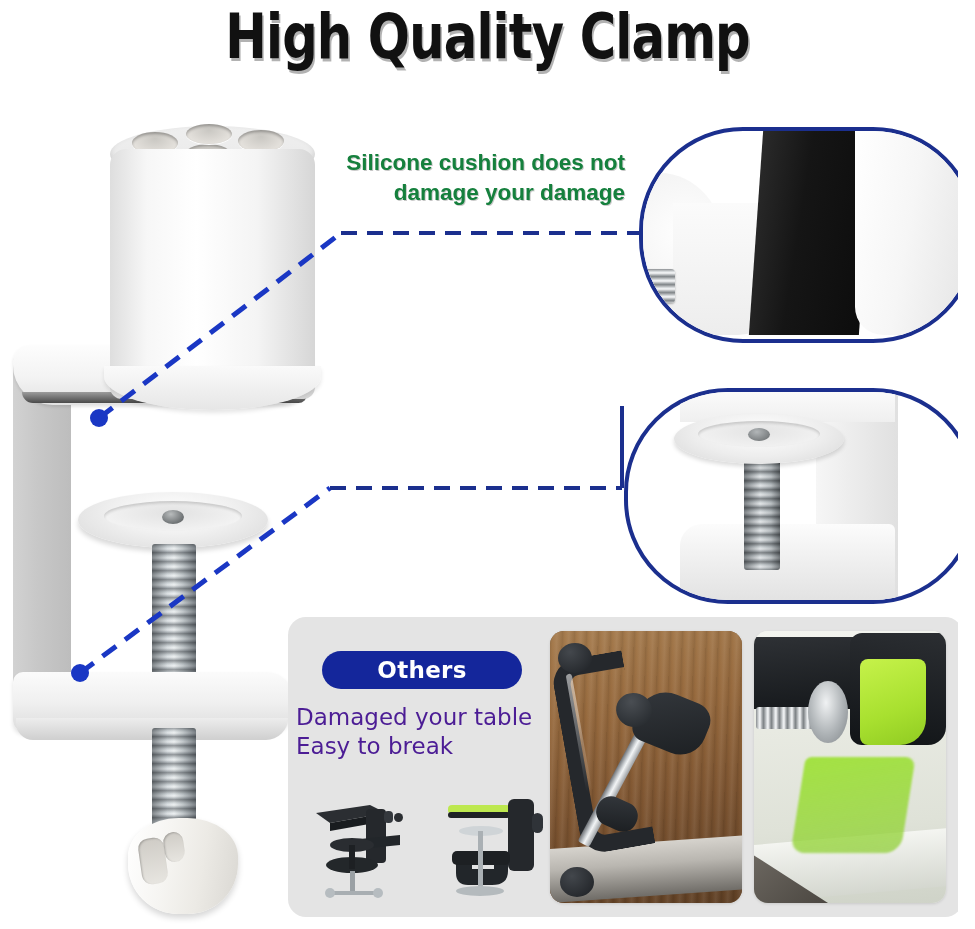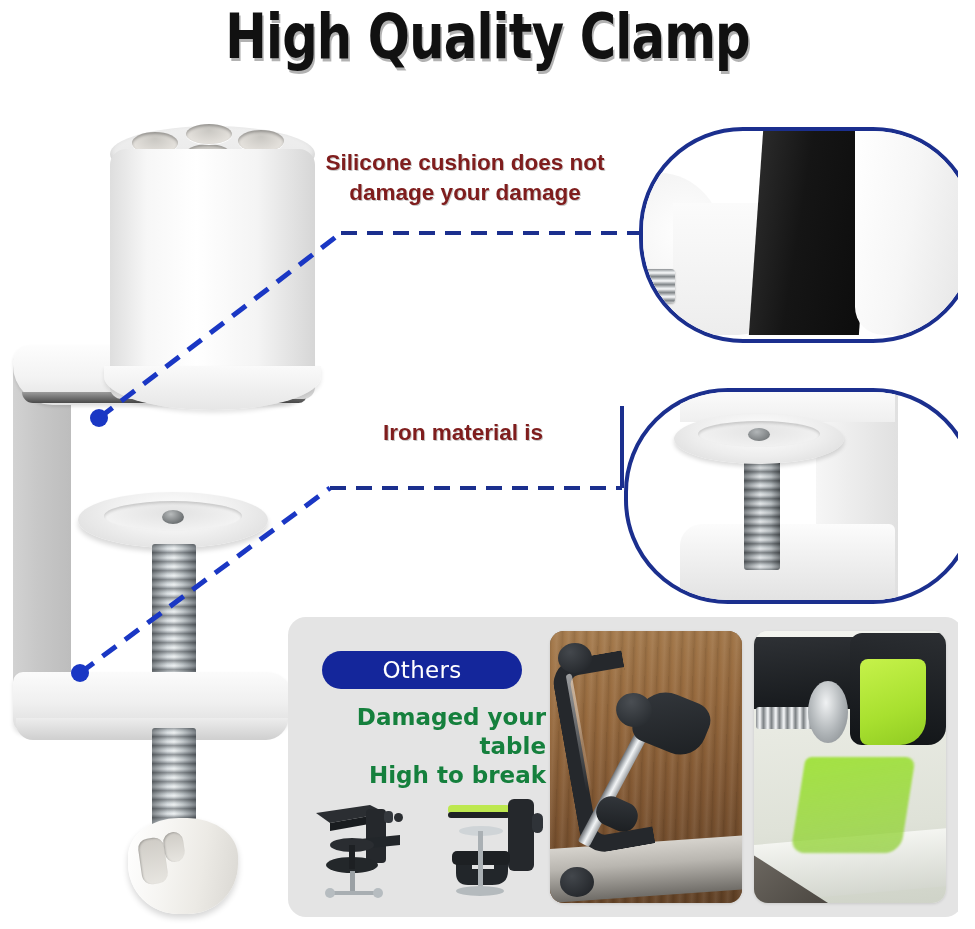--- a/index.html
+++ b/index.html
@@ -165,24 +165,24 @@
     transform:rotate(-8deg);
   }
   .foot-notch.n2{ left:164px; top:712px; height:30px; width:20px; }
 
   
   #lines{ position:absolute; left:0; top:0; width:975px; height:929px; pointer-events:none; }
 
   
   .callout{
     position:absolute;
-    text-align:center;
+    text-align:right;
     font-family:"Liberation Sans","DejaVu Sans",sans-serif;
     font-weight:700;
-    color:#7f1d1d;
+    color:#15803d;
     text-shadow:1px 1px 0 rgba(0,0,0,.22);
   }
   #callout-1{ left:305px; top:148px; width:320px; font-size:22.5px; line-height:30px; }
   #callout-2{ left:298px; top:418px; width:330px; font-size:22.5px; line-height:30px; }
 
   
   .inset{
     position:absolute;
     border:4px solid #1b2f8e;
     background:#ffffff;
@@ -292,36 +292,36 @@
     border-radius:18px;
   }
   #others-badge{
     position:absolute;
     left:34px; top:34px;
     width:200px; height:38px;
     background:#14269b;
     border-radius:19px;
     color:#ffffff;
     font-family:"DejaVu Sans","Liberation Sans",sans-serif;
-    font-weight:400;
+    font-weight:700;
     font-size:23px;
     line-height:38px;
     text-align:center;
     letter-spacing:.3px;
   }
   #others-desc{
     position:absolute;
     left:8px; top:86px;
     width:250px;
-    text-align:right;
+    text-align:left;
     font-family:"DejaVu Sans","Liberation Sans",sans-serif;
-    font-weight:700;
+    font-weight:400;
     font-size:23px;
     line-height:29px;
-    color:#15803d;
+    color:#4c1d95;
   }
 
   
   .mini{ position:absolute; }
   #mini-1{ left:20px; top:178px; width:120px; height:112px; }
   #mini-2{ left:146px; top:174px; width:120px; height:116px; }
 
   
   .photo-tile{
     position:absolute;
@@ -514,21 +514,20 @@
       <path d="M 622 488 L 622 406" stroke="#1b2f8e" stroke-width="4" fill="none"></path>
     </g>
   </svg>
 
   <div class="callout" id="callout-1">
     <div>Silicone cushion does not</div>
     <div>damage your damage</div>
   </div>
 
   <div class="callout" id="callout-2">
-    <div>Iron material is</div>
   </div>
 
   <div class="inset" id="inset-1">
     <div class="i1-disc"></div>
     <div class="i1-neck"></div>
     <div class="i1-black"></div>
     <div class="i1-white"></div>
     <div class="i1-screw"></div>
   </div>
 
@@ -541,21 +540,21 @@
     <div class="i2-dish"></div>
     <div class="i2-head"></div>
   </div>
 
   <div id="others-panel">
 
     <div id="others-badge">Others</div>
 
     <div id="others-desc">
       <div>Damaged your table</div>
-      <div>High to break</div>
+      <div>Easy to break</div>
     </div>
 
     <svg class="mini" id="mini-1" viewBox="0 0 120 112">
       <path d="M8 18 L62 10 L78 18 L22 28 Z" fill="#2b2e32"></path>
       <path d="M22 28 L78 18 L78 26 L22 36 Z" fill="#191c1f"></path>
       <rect x="58" y="14" width="20" height="54" rx="4" fill="#25282c"></rect>
       <rect x="76" y="16" width="9" height="12" rx="4" fill="#34383d"></rect>
       <rect x="86" y="18" width="9" height="9" rx="4.5" fill="#2b2e32"></rect>
       <path d="M52 44 L92 40 L92 50 L52 54 Z" fill="#22262a"></path>
       <ellipse cx="44" cy="50" rx="22" ry="7" fill="#2a2d31"></ellipse>

